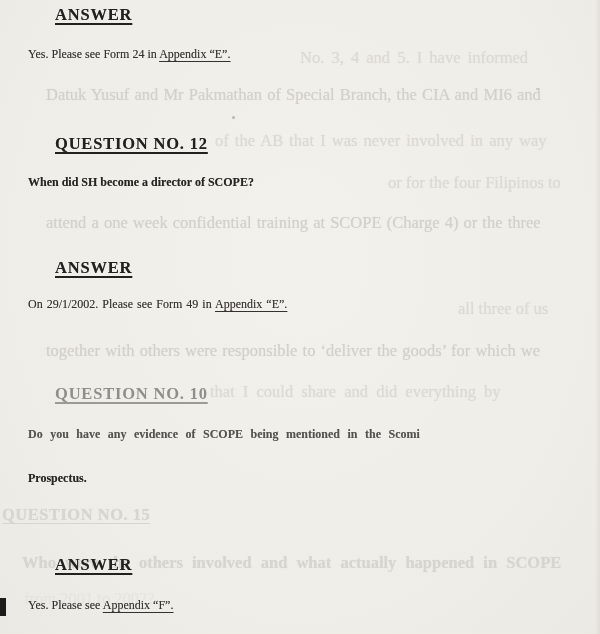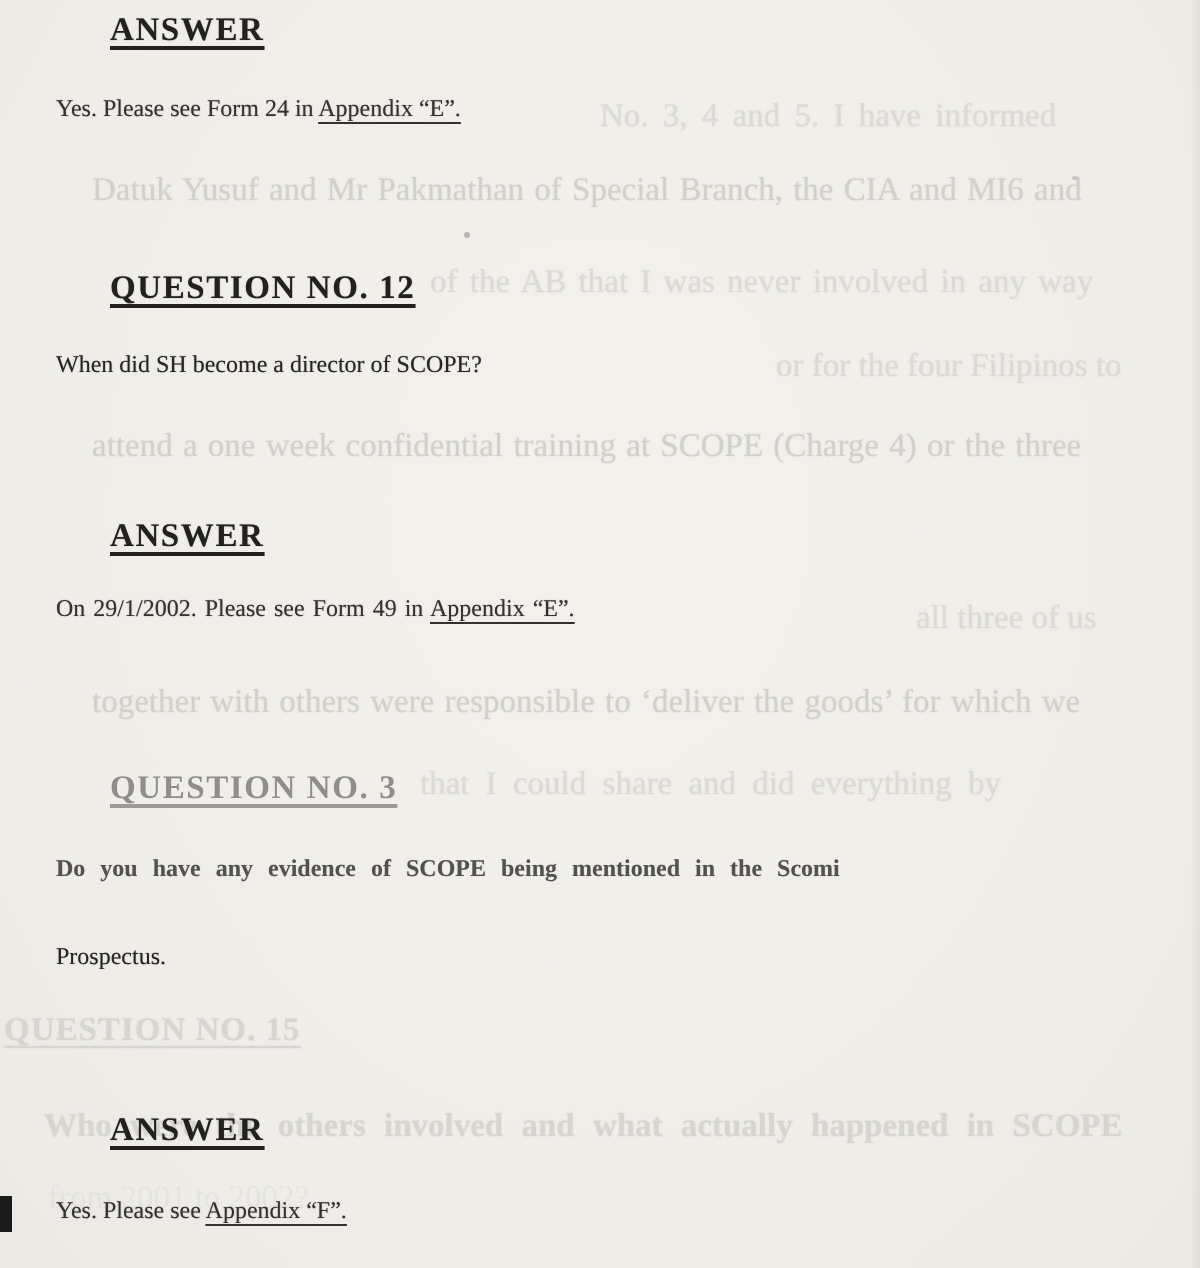--- a/index.html
+++ b/index.html
@@ -11,21 +11,21 @@
   }
   .line{
     position:absolute;white-space:nowrap;z-index:2;
     font-size:12px;color:#343230;
     text-shadow:0 0 .6px rgba(52,50,48,.45);
   }
   .heading{
     font-weight:bold;font-size:16.5px;letter-spacing:.8px;color:#22211f;
     text-decoration:underline;text-underline-offset:3px;text-decoration-thickness:1.8px;margin-left:27px;
   }
-  .bold{font-weight:normal;color:#262522;}
+  .bold{font-weight:bold;color:#262522;}
   .u{text-decoration:underline;text-underline-offset:3px;text-decoration-thickness:1.3px;}
   .gray-heading{color:#8f8e8a;text-shadow:none;text-decoration-color:#9b9a96;}
   .q13line{color:#53524f;font-weight:bold;word-spacing:4.5px;text-shadow:0 0 .5px rgba(83,82,79,.35);}
   .ghost{
     position:absolute;white-space:nowrap;z-index:1;
     font-size:16.5px;color:#d6d5cf;text-shadow:0 0 1px #dcdbd5;
   }
   .g-strong{color:#d1d0ca;margin-left:24px;}
   .g-faint{color:#dbdad4;}
   .g-xfaint{color:#e4e3dd;text-shadow:none;}
@@ -64,21 +64,21 @@
   <div class="line heading" style="left:28px;top:134px">QUESTION NO. 12</div>
 
   <div class="line bold" style="left:28px;top:175px">When did SH become a director of SCOPE?</div>
 
   <div class="line heading" style="left:28px;top:258px">ANSWER</div>
 
   <div class="line" style="left:28px;top:297px;word-spacing:1px">
     <span>On 29/1/2002. Please see Form 49 in </span><span class="u">Appendix “E”.</span>
   </div>
 
-  <div class="line heading gray-heading" style="left:28px;top:384px">QUESTION NO. 3</div>
+  <div class="line heading gray-heading" style="left:28px;top:384px">QUESTION NO. 10</div>
 
   <div class="line q13line" style="left:28px;top:427px">Do you have any evidence of SCOPE being mentioned in the Scomi</div>
 
   <div class="line bold" style="left:28px;top:471px">Prospectus.</div>
 
   <div class="line heading" style="left:28px;top:555px">ANSWER</div>
 
   <div class="line" style="left:28px;top:598px">
     <span>Yes. Please see </span><span class="u">Appendix “F”.</span>
   </div>

